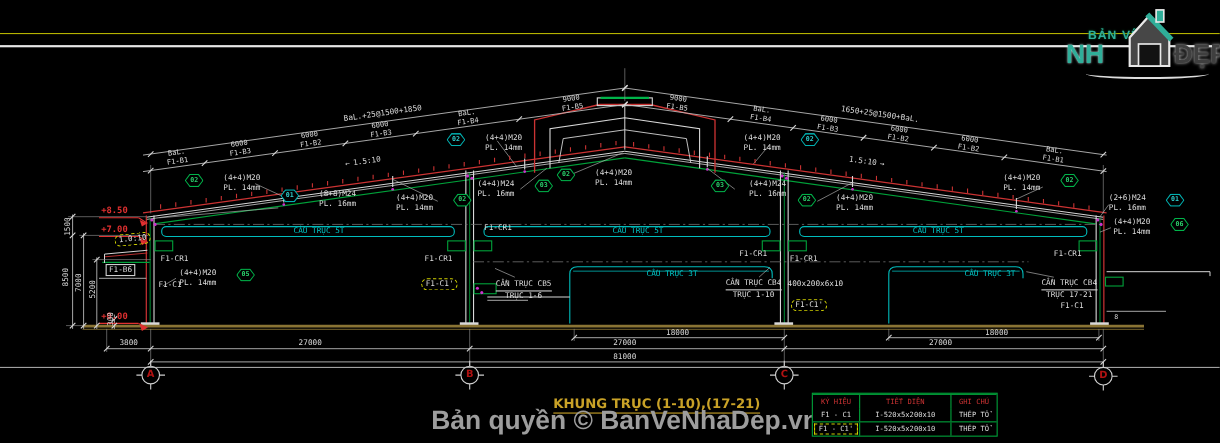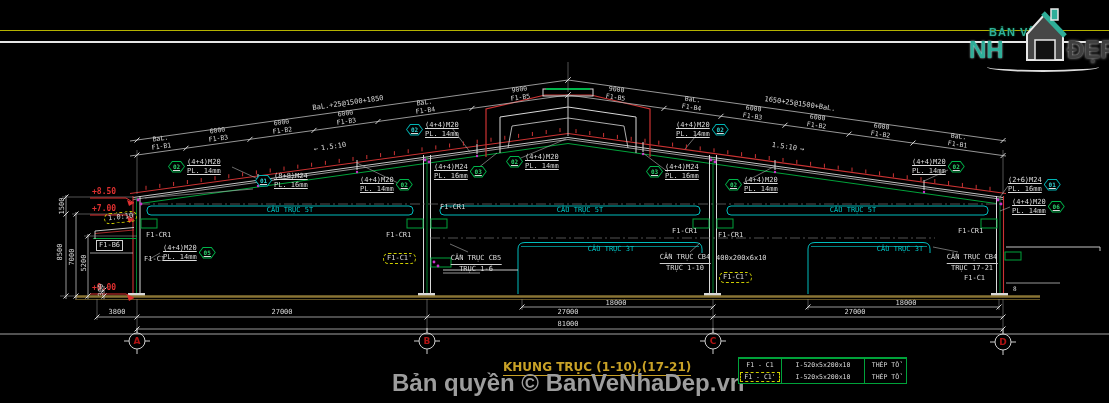--- a/index.html
+++ b/index.html
@@ -5,21 +5,21 @@
   html,body{margin:0;padding:0;background:#000;}
   .page{position:relative;width:1109px;height:403px;background:#000;overflow:hidden;
         font-family:"DejaVu Sans Mono",monospace;}
   
   .rule{position:absolute;left:0;width:1109px;}
   .rule-y{top:30px;height:1px;background:#b5b300;}
   .rule-w{top:41px;height:2px;background:#e6e6e6;}
   svg.cad{position:absolute;left:0;top:0;}
   
   .t{position:absolute;font:7px/8.5px "DejaVu Sans Mono",monospace;color:#dcdcdc;white-space:nowrap;}
-  .conn{display:flex;align-items:center;gap:2px;text-decoration:underline;}
+  .conn{display:flex;align-items:flex-start;gap:18px;}
   .conn.rev{flex-direction:row-reverse;}
   .cls em{display:block;font-style:normal;font:7px/8.5px "DejaVu Sans Mono",monospace;color:#dcdcdc;}
   .hex{width:17px;height:12px;flex:none;display:inline-flex;align-items:center;justify-content:center;
        background:#00b44a;clip-path:polygon(26% 0,74% 0,100% 50%,74% 100%,26% 100%,0 50%);}
   .hex i{width:15px;height:10px;background:#000;color:#2bd06c;font:bold 6px/10px "DejaVu Sans Mono",monospace;
        font-style:normal;text-align:center;clip-path:polygon(26% 0,74% 0,100% 50%,74% 100%,26% 100%,0 50%);}
   .hex.teal{background:#00b4b4;} .hex.teal i{color:#2fd0d0;}
   .rot{position:absolute;transform:translate(-50%,-50%) rotate(-90deg);font:7px "DejaVu Sans Mono",monospace;color:#d9d9d9;white-space:nowrap;}
   .rseg{position:absolute;text-align:center;transform:translate(-50%,-50%) rotate(var(--r,0deg));
         font:6.5px/7.5px "DejaVu Sans Mono",monospace;color:#d9d9d9;white-space:nowrap;}
@@ -600,20 +600,25 @@
       <path d="M6,26 L24,6 L42,26 L42,52 L6,52 Z" fill="#474747" stroke="#e8e8e8" stroke-width="2"></path>
       <path d="M22,5 L44,28" stroke="#2fae99" stroke-width="5"></path>
       <rect x="30" y="1" width="7" height="11" fill="#2fae99" stroke="#e8e8e8" stroke-width="1.5"></rect>
       <rect x="14" y="32" width="20" height="20" fill="#121212" stroke="#e8e8e8" stroke-width="1.5"></rect>
     </svg>
     <div class="logo-dep">ĐẸP</div>
     <div class="logo-swoosh"></div>
   </div>
 
   <div class="stable">
+    <div class="st-row">
+      <div class="st-c st-c1">KÝ HIỆU</div>
+      <div class="st-c st-c2">TIẾT DIỆN</div>
+      <div class="st-c st-c3">GHI CHÚ</div>
+    </div>
     <div class="st-row data">
       <div class="st-c st-c1">F1 - C1</div>
       <div class="st-c st-c2">I-520x5x200x10</div>
       <div class="st-c st-c3">THÉP TỔ HỢP</div>
     </div>
     <div class="st-row data">
       <div class="st-c st-c1 hl">F1 - C1'</div>
       <div class="st-c st-c2">I-520x5x200x10</div>
       <div class="st-c st-c3">THÉP TỔ HỢP</div>
     </div>

